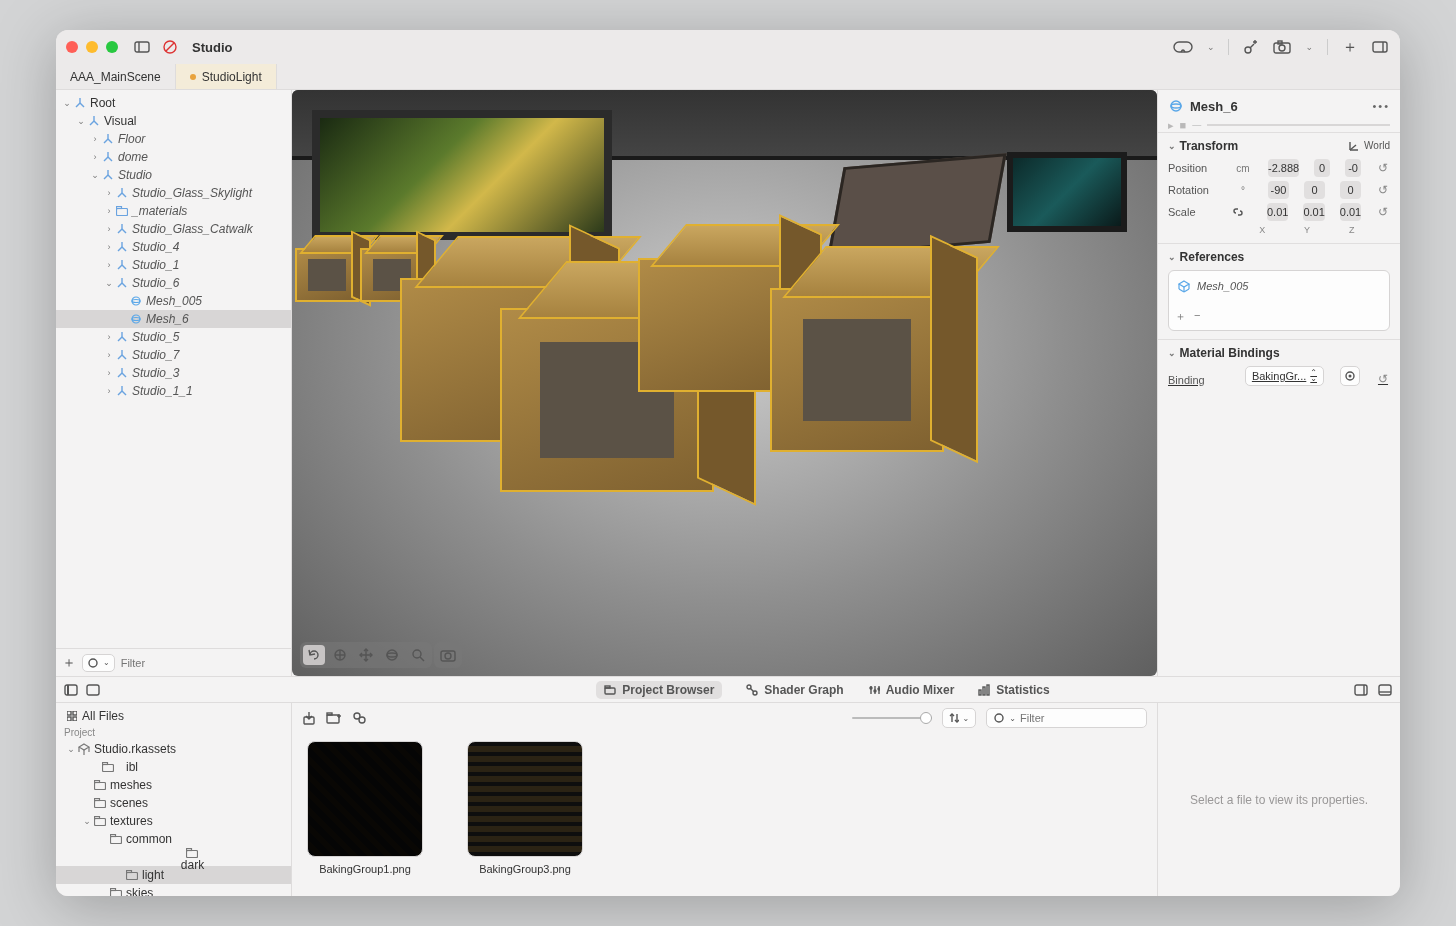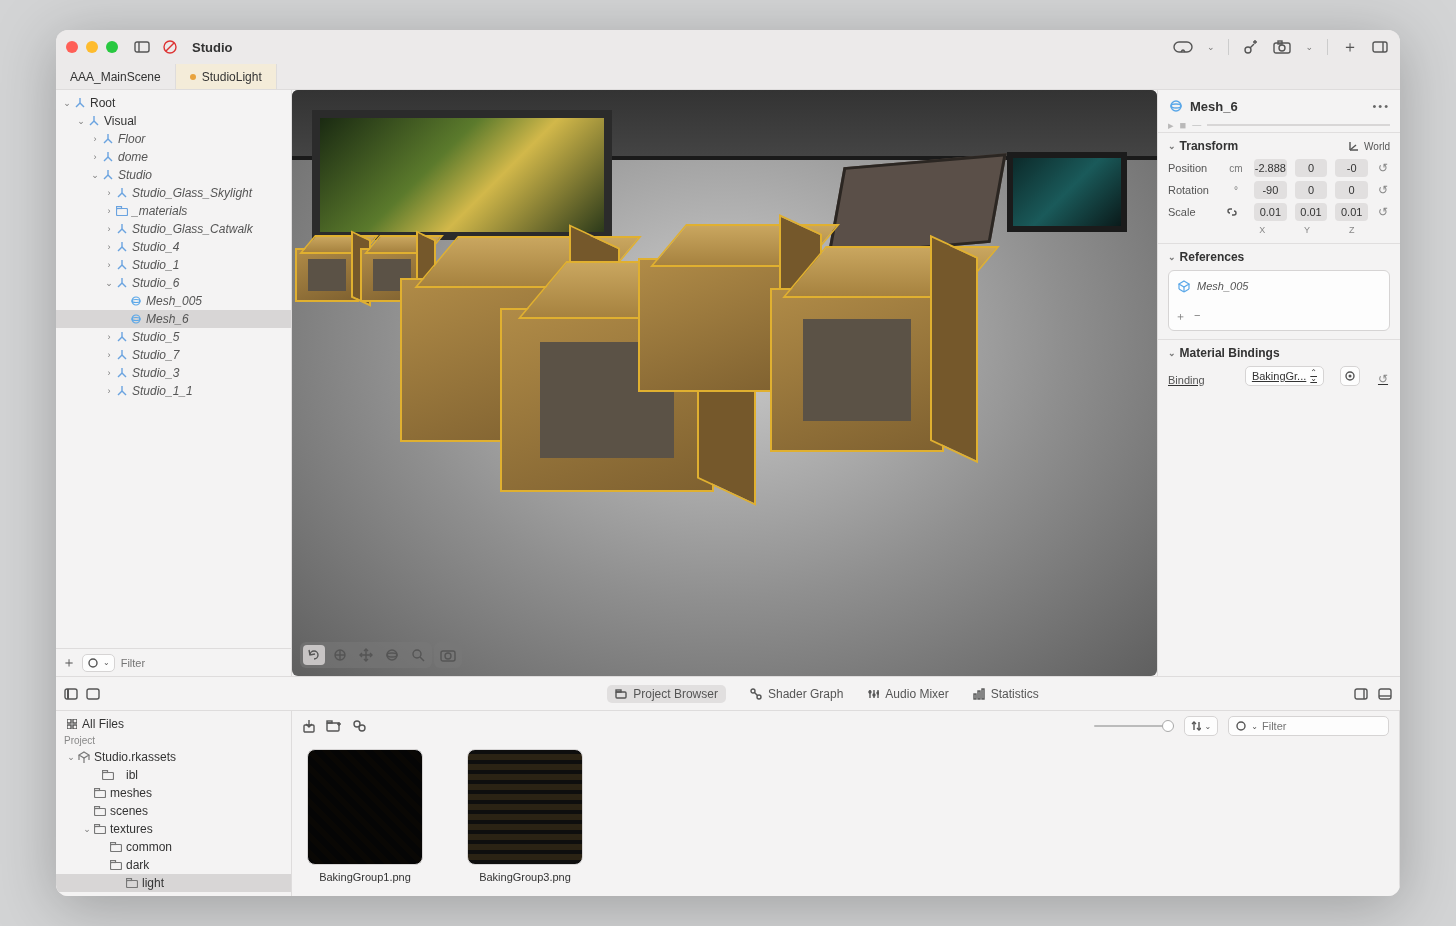--- a/index.html
+++ b/index.html
@@ -231,26 +231,26 @@
   padding:6px 10px 8px 10px;
 }
 .sec-head {
   display:flex;
   align-items:center;
   font-weight:600;
   font-size:12px;
   margin-bottom:6px;
 }
 .sec-head .toggle { margin-right:4px; font-size:9px; color:#777; }
-.sec-head .right { margin-left:auto; display:flex; align-items:center; gap:4px; font-weight:400; color:#555; font-size:10px; }
+.sec-head .right { margin-left:auto; display:flex; gap:4px; font-weight:400; color:#555; font-size:10px; }
 .prop-row {
   display:flex;
   align-items:center;
   margin-bottom:4px;
-  gap:8px;
+  gap:15px;
 }
 .prop-row .label { width:50px; color:#555; }
 .prop-row .unit { width:20px; font-size:10px; color:#777; text-align:center; }
 .numfield {
   flex:1;
   background:#e1dfdf;
   border-radius:4px;
   height:18px;
   display:flex;
   align-items:center;
@@ -310,24 +310,25 @@
 
 
 .bottom {
   height:220px;
   border-top:1px solid #dedcdc;
   display:flex;
   flex-direction:column;
   background:#f4f3f3;
 }
 .bottom-toolbar {
-  height:34px;
+  height:26px;
   display:flex;
   align-items:center;
   border-bottom:1px solid #dedcdc;
+  font-weight:bold;
 }
 .bt-left { width:236px; display:flex; gap:8px; padding-left:8px; color:#666; }
 .bt-tabs { flex:1; display:flex; align-items:center; justify-content:center; gap:24px; }
 .bt-tab { display:flex; align-items:center; gap:6px; font-size:12px; cursor:pointer; color:#555; }
 .bt-tab.active { background:#e1dfdf; padding:2px 8px; border-radius:5px; }
 .bt-right { display:flex; gap:10px; padding-right:8px; color:#666; }
 
 .bottom-body { flex:1; display:flex; min-height:0; }
 .file-tree {
   width:236px;
@@ -1062,21 +1063,21 @@
               <span class="icon">
                 <svg width="12" height="10">
                   <g stroke="#777" stroke-width="1.2" fill="none">
                     <rect x="0.5" y="2.5" width="11" height="7" rx="1"></rect>
                     <rect x="0.5" y="0.5" width="5" height="2"></rect>
                   </g>
                 </svg>
               </span>
               <span class="label">common</span>
             </div>
-            <div class="ft-row" style="padding-left: 42px;">
+            <div class="ft-row" style="padding-left: 42px; flex-direction: column;">
               <span class="chev" style="width: 10px; font-size: 9px; color: rgb(122, 122, 122);"></span>
               <span class="icon">
                 <svg width="12" height="10">
                   <g stroke="#777" stroke-width="1.2" fill="none">
                     <rect x="0.5" y="2.5" width="11" height="7" rx="1"></rect>
                     <rect x="0.5" y="0.5" width="5" height="2"></rect>
                   </g>
                 </svg>
               </span>
               <span class="label">dark</span>
@@ -1156,16 +1157,19 @@
               <div class="thumb t1"></div>
               <div class="name">BakingGroup1.png</div>
             </div>
             <div class="asset">
               <div class="thumb t5"></div>
               <div class="name">BakingGroup3.png</div>
             </div>
           </div>
       </div>
 
+      <div class="detail-pane">
+        <span>Select a file to view its properties.</span>
+      </div>
     </div>
   </div>
 
 </div>
 
 </body></html>

